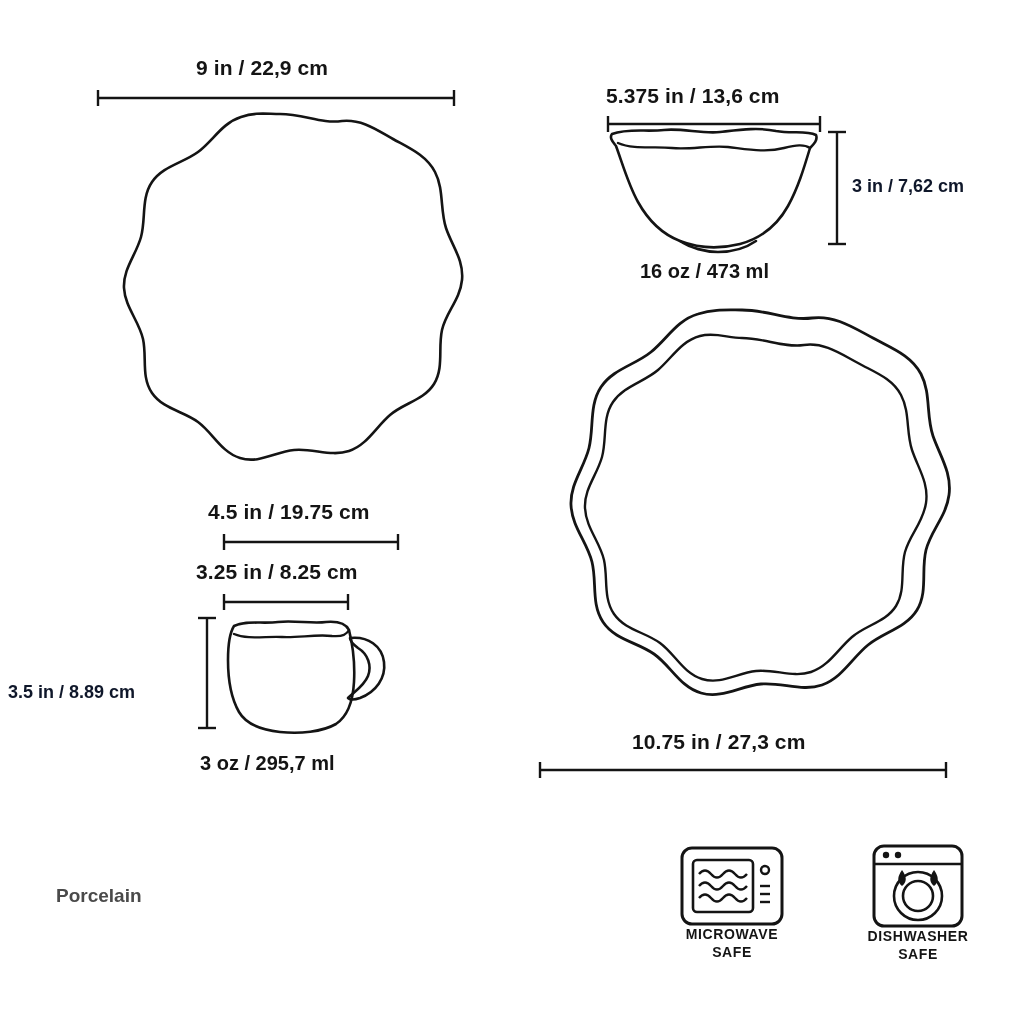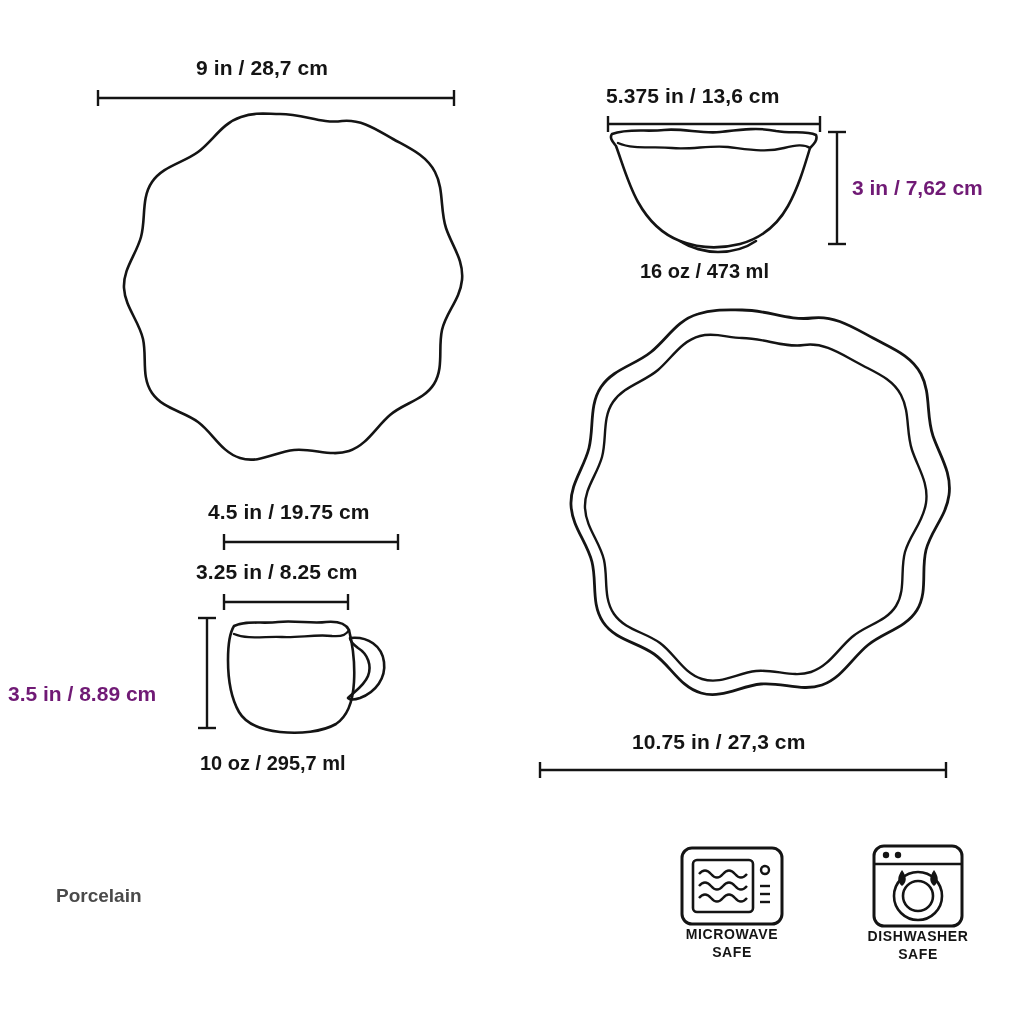--- a/index.html
+++ b/index.html
@@ -28,23 +28,23 @@
   }
   .cap-label {
     position: absolute;
     font-size: 20px;
     font-weight: 700;
     color: #141414;
     white-space: nowrap;
   }
   .vert-label {
     position: absolute;
-    font-size: 21px;
-    font-weight: 700;
-    color: #701a75;
+    font-size: 18px;
+    font-weight: 700;
+    color: #0f172a;
     white-space: nowrap;
   }
   .footer-title {
     position: absolute;
     left: 56px;
     top: 846px;
     font-size: 27px;
     font-weight: 400;
     color: #1b1b1b;
     white-space: nowrap;
@@ -77,21 +77,21 @@
     white-space: pre-line;
   }
   svg { display: block; }
   .abs { position: absolute; }
 </style>
 </head>
 <body>
 
 <div id="page">
 
-  <div class="dim-label" style="left:196px; top:56px;">9 in / 28,7 cm</div>
+  <div class="dim-label" style="left:196px; top:56px;">9 in / 22,9 cm</div>
 
   <svg class="abs" style="left:96px; top:86px;" width="360" height="22" viewBox="0 0 360 22">
     <line x1="2" y1="4" x2="2" y2="20" stroke="#141414" stroke-width="2.4"></line>
     <line x1="358" y1="4" x2="358" y2="20" stroke="#141414" stroke-width="2.4"></line>
     <line x1="2" y1="12" x2="358" y2="12" stroke="#141414" stroke-width="2.4"></line>
   </svg>
 
   <svg class="abs" style="left:90px; top:106px;" width="380" height="380" viewBox="0 0 380 380">
     <path d="M190 8
              C 214 8 231 18 252 15
@@ -199,21 +199,21 @@
 
     <path d="M128 26
              C 146 24 160 34 162 50
              C 164 66 154 80 138 86
              C 132 88 128 88 126 86
              C 132 80 142 74 146 64
              C 150 54 146 42 136 36
              C 132 33 128 30 128 26 Z" fill="none" stroke="#141414" stroke-width="2.6" stroke-linejoin="round"></path>
   </svg>
 
-  <div class="cap-label" style="left:200px; top:752px;">10 oz / 295,7 ml</div>
+  <div class="cap-label" style="left:200px; top:752px;">3 oz / 295,7 ml</div>
 
   <svg class="abs" style="left:532px; top:304px;" width="420" height="420" viewBox="0 0 420 420">
     <path d="M210 6
              C 236 6 256 17 280 14
              C 303 11 322 24 341 34
              C 359 44 379 51 389 70
              C 399 89 394 112 401 132
              C 408 152 420 169 417 191
              C 414 213 399 226 394 246
              C 389 266 396 288 385 306

